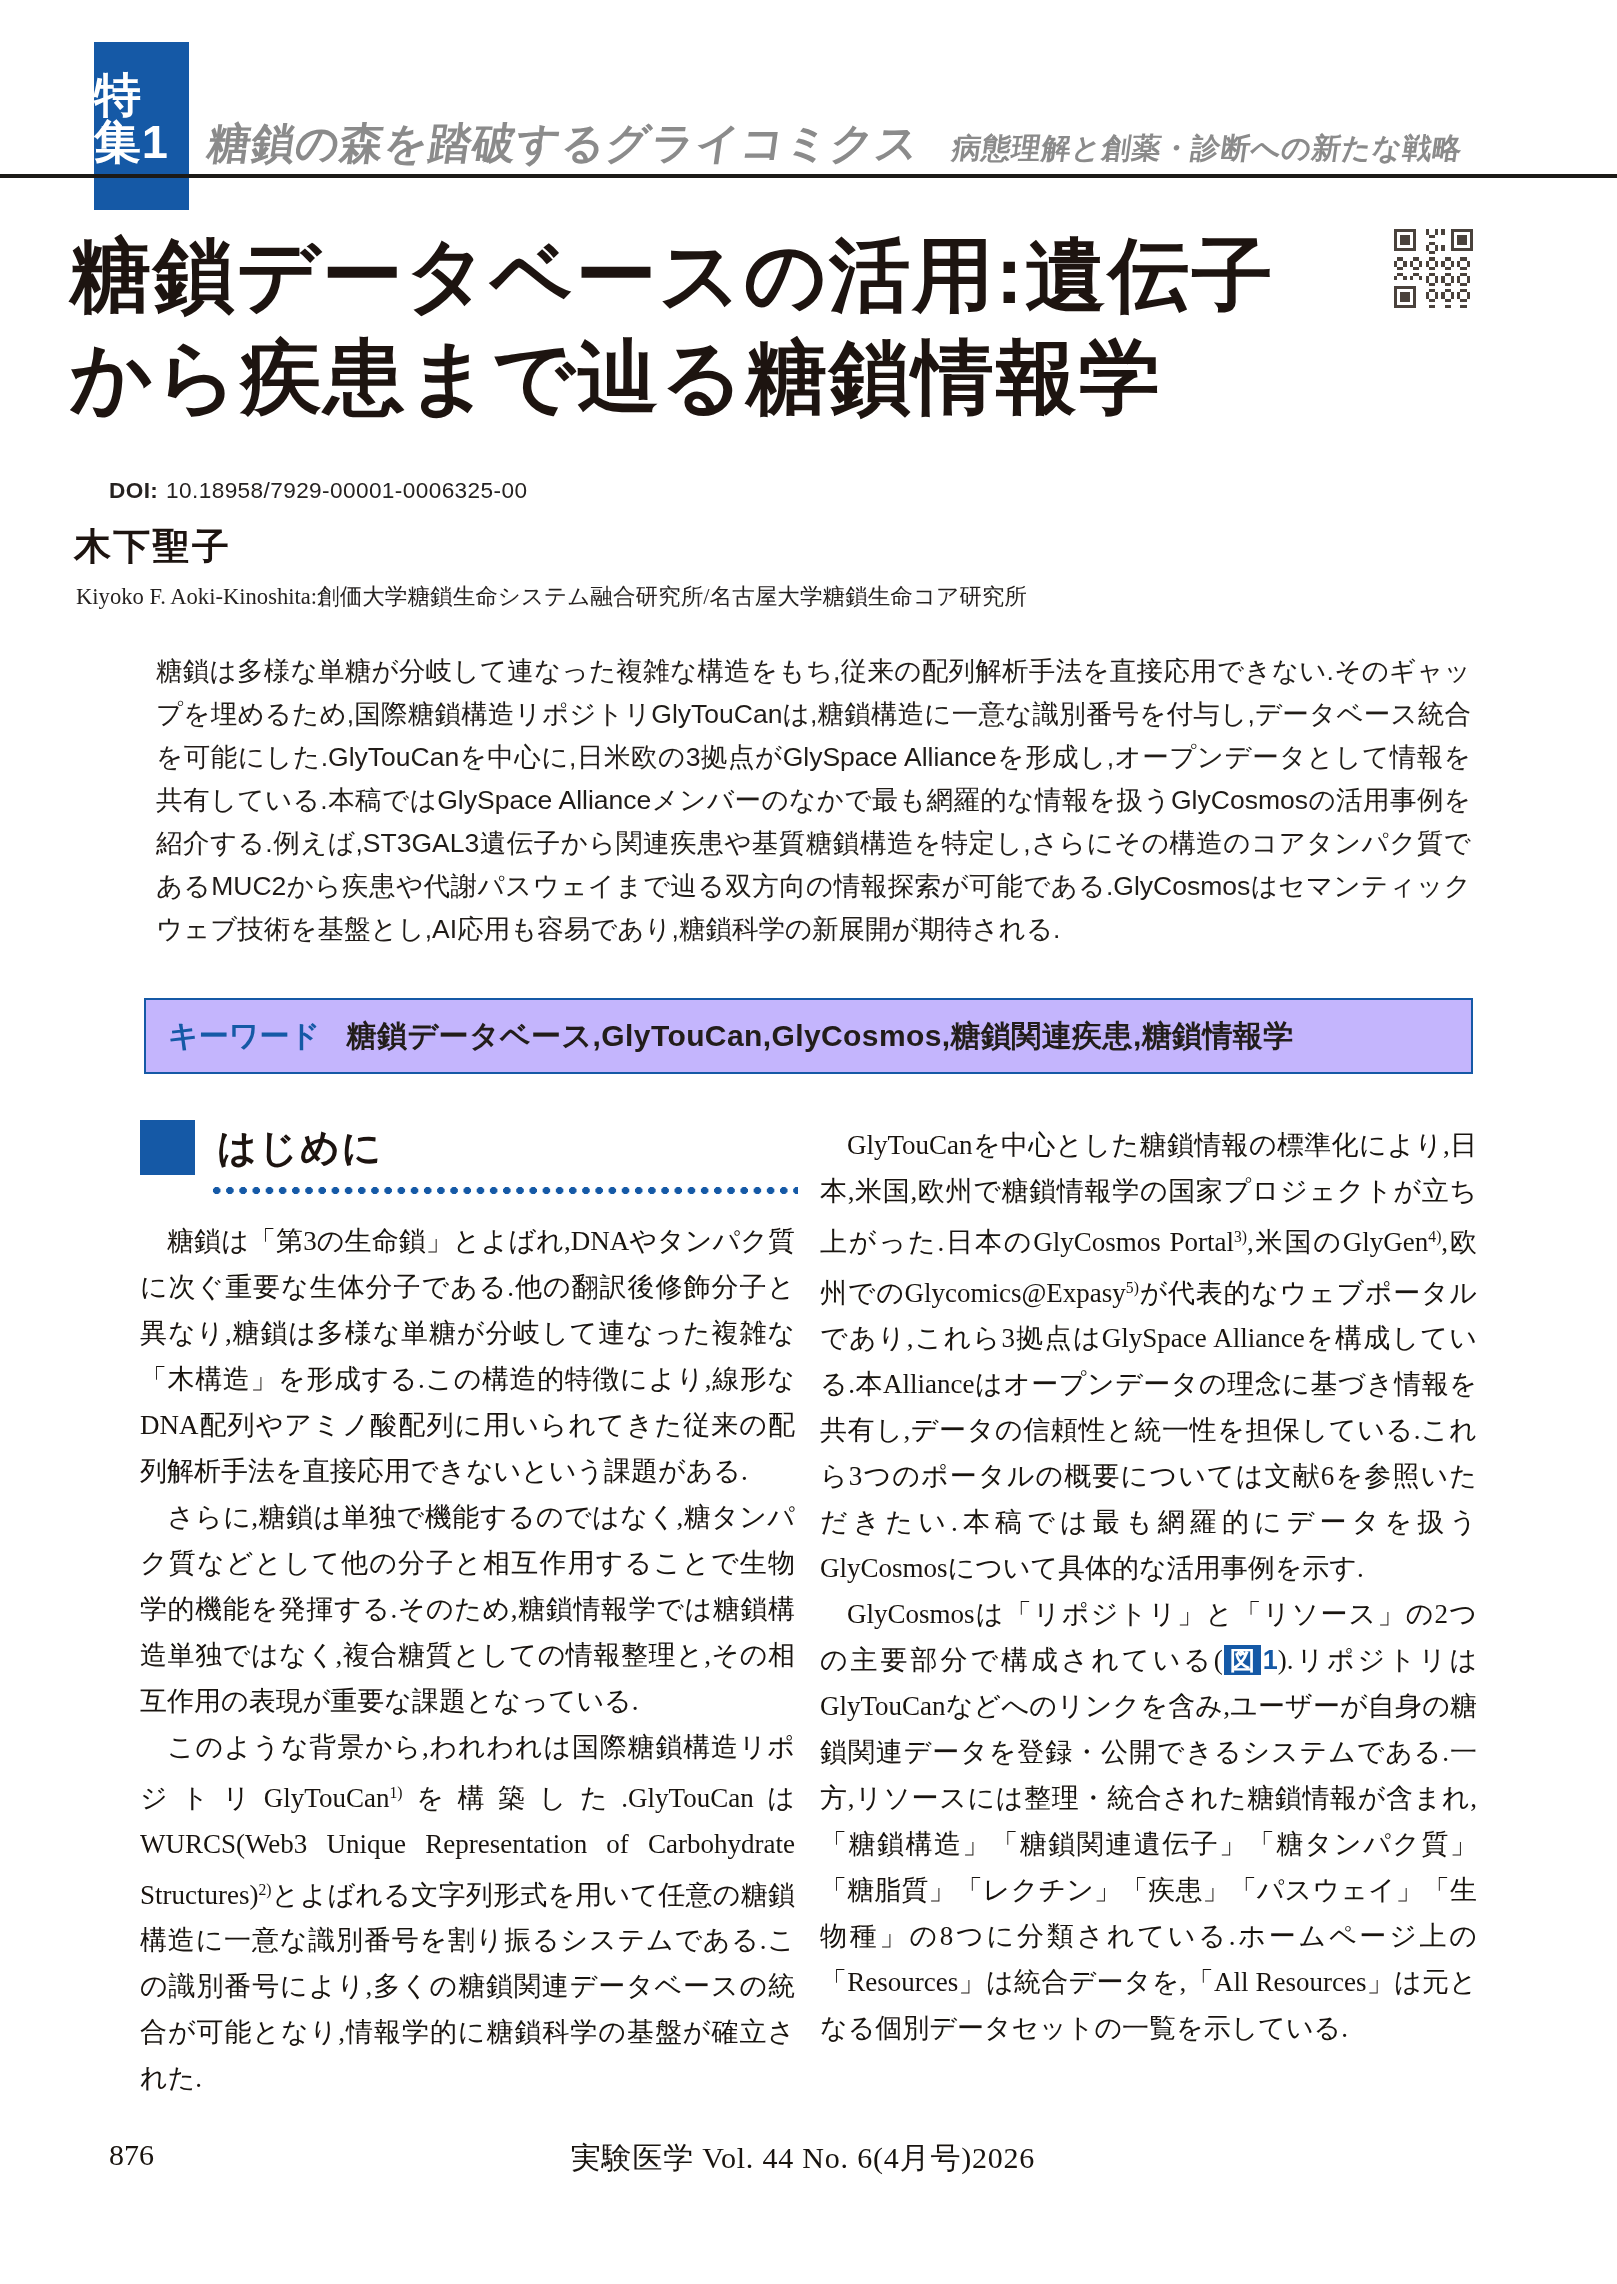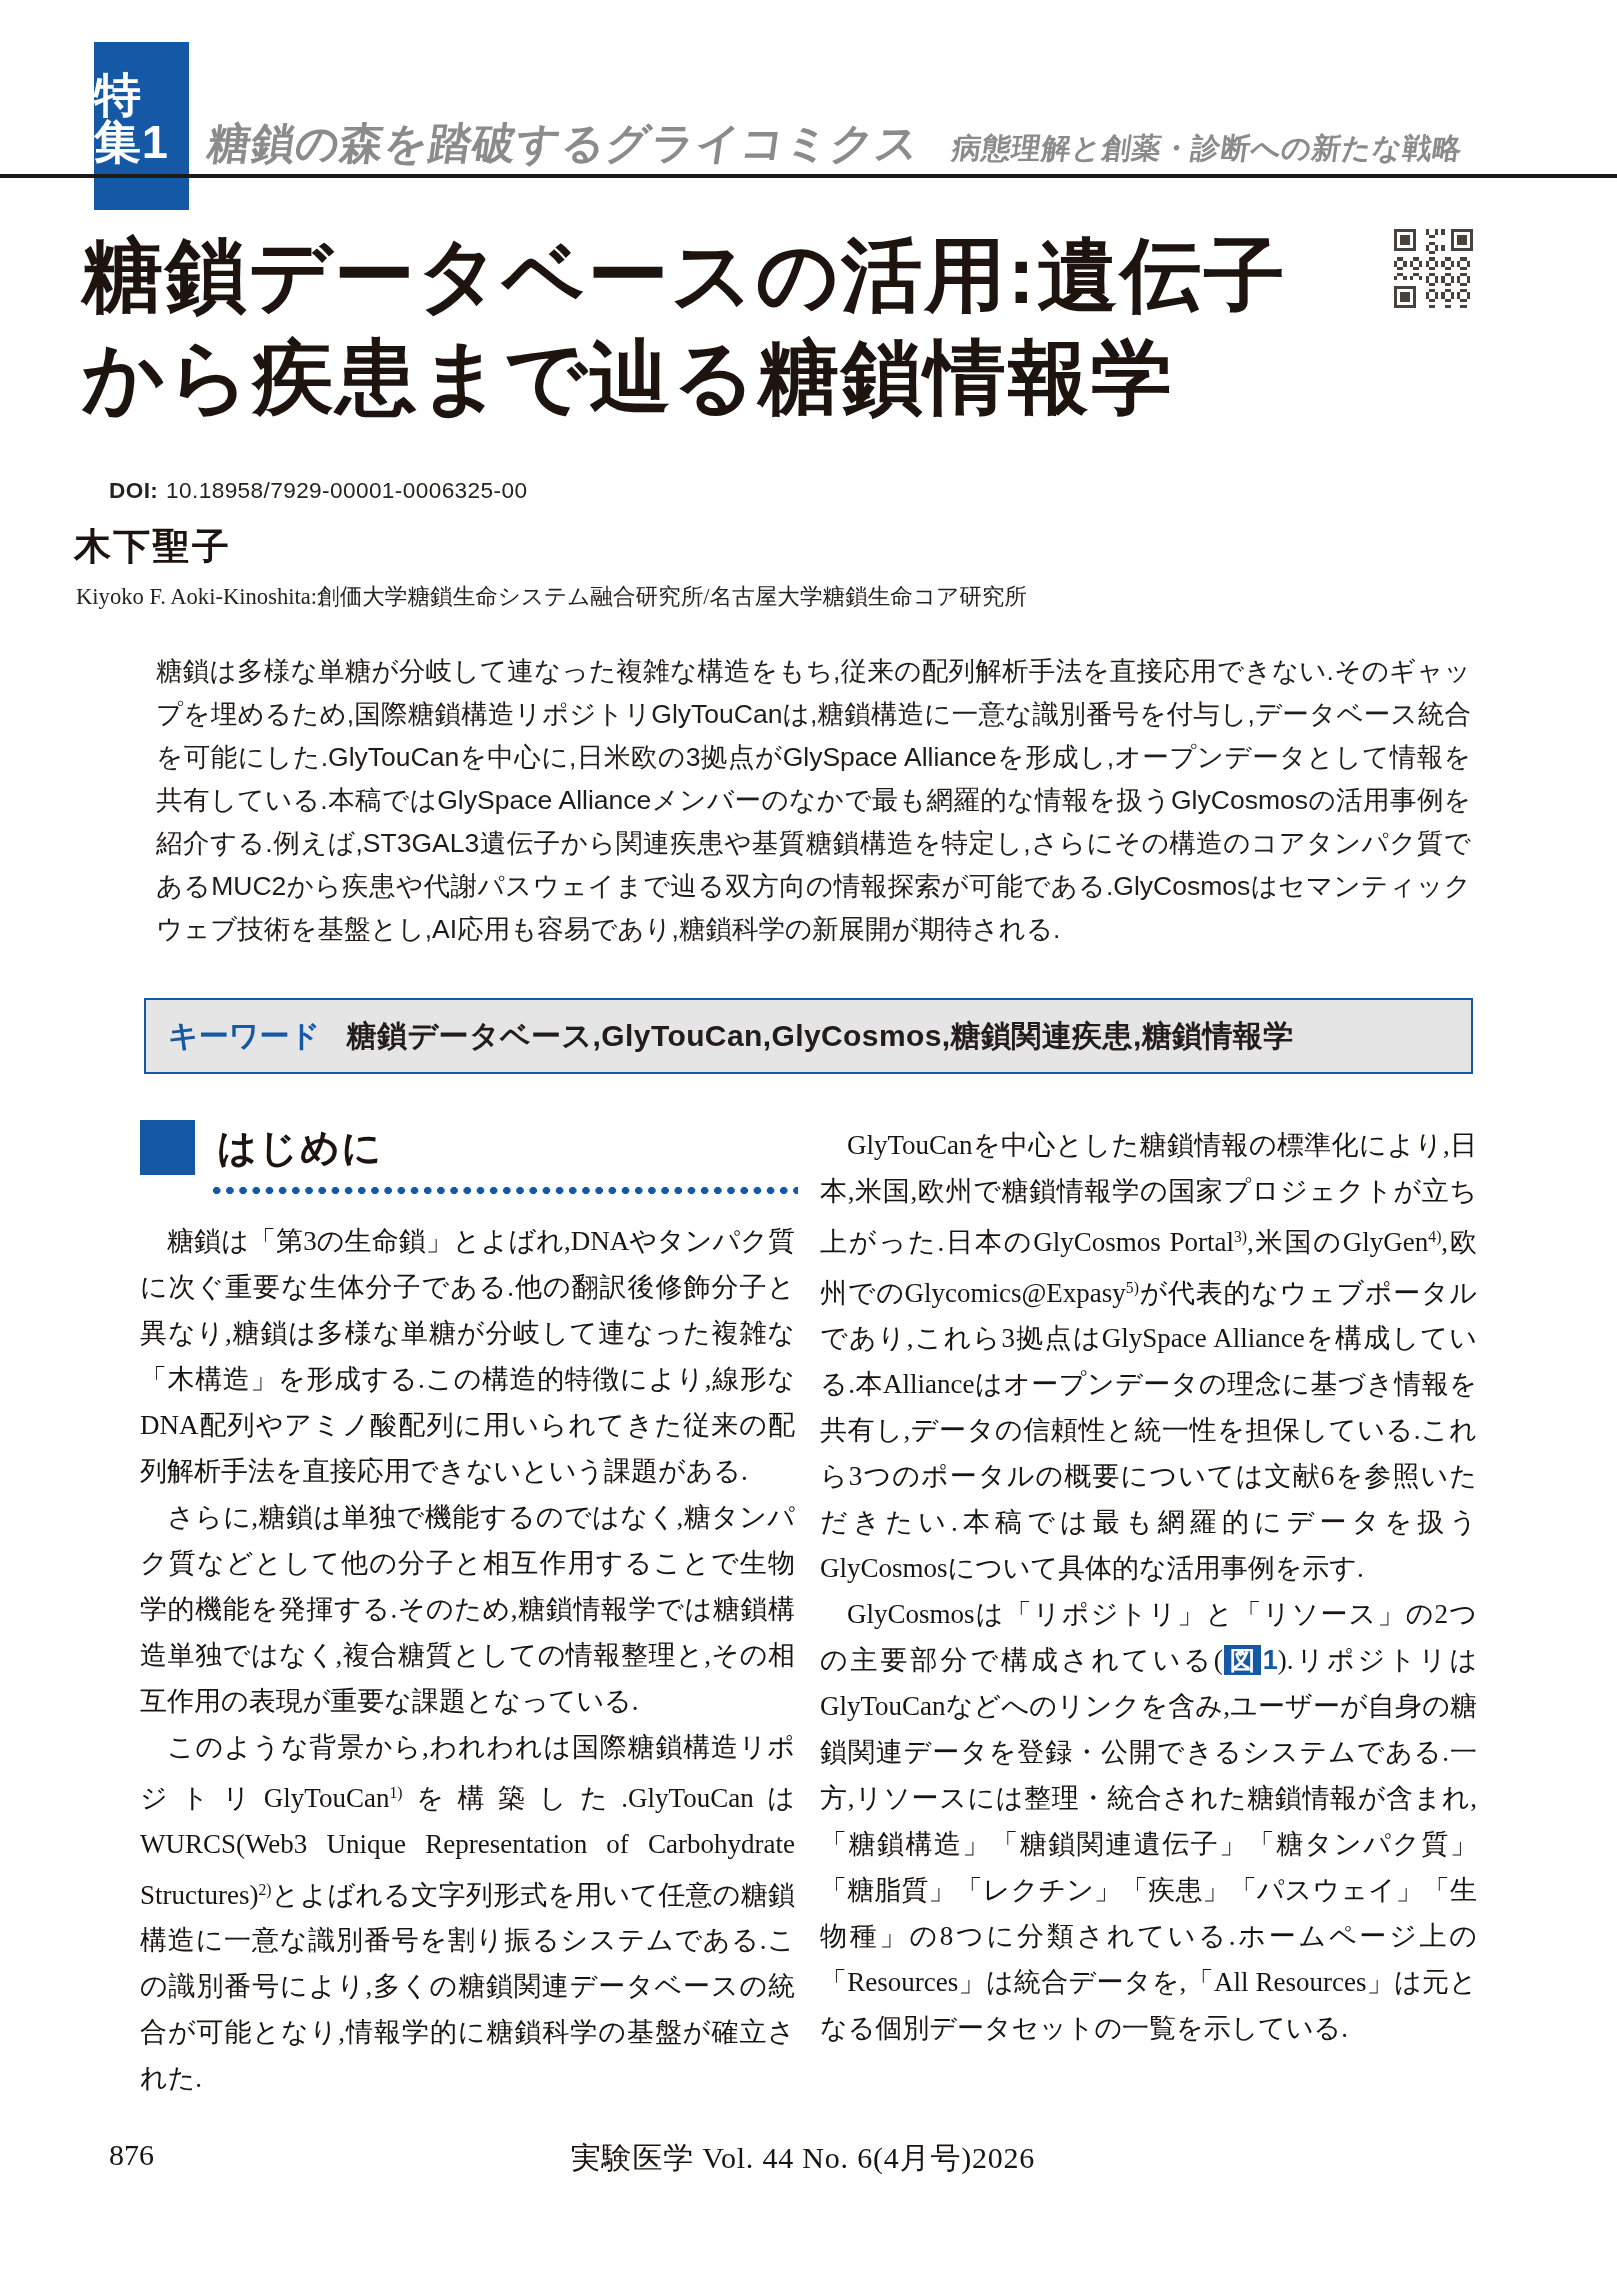--- a/index.html
+++ b/index.html
@@ -31,21 +31,21 @@
     white-space: nowrap;
   }
   .series-title { font-size: 43px; font-weight: bold; color: #8b8b8b; letter-spacing: 0.8px; }
   .series-subtitle { font-size: 29px; font-weight: bold; color: #8b8b8b; letter-spacing: 0.8px; }
   .header-rule {
     position: absolute; left: 0; top: 174px; width: 1618px; height: 3.9px;
     background: #1c1a17;
   }
   
   .article-title {
-    position: absolute; left: 82px; top: 224px;
+    position: absolute; left: 70px; top: 224px;
     font-size: 81px; font-weight: 900; line-height: 1.26;
     letter-spacing: 2.3px; color: #1d1410;
   }
   .qr {
     position: absolute; left: 1394px; top: 229px; width: 79px; height: 79px;
   }
   .qr svg { width: 100%; height: 100%; display: block; }
   .title-en {
     position: absolute; left: 76px; top: 436px;
     font-family: "Liberation Serif", "DejaVu Serif", serif;
@@ -68,21 +68,21 @@
   }
   
   .abstract {
     position: absolute; left: 156px; top: 650px; width: 1315px;
     font-size: 26.5px; line-height: 43px; color: #211c18;
     text-align: justify;
   }
   
   .kw-box {
     position: absolute; left: 144px; top: 998px; width: 1329px; height: 76px;
-    border: 2.3px solid #1559a6; background: #e5e5e5;
+    border: 2.3px solid #1559a6; background: #c4b5fd;
     display: flex; align-items: center; gap: 26.5px;
     padding: 18px 22px;
   }
   .kw-label { color: #1559a6; font-weight: bold; font-size: 30px; white-space: nowrap; }
   .kw-text  { color: #221d1a; font-weight: bold; font-size: 30px; letter-spacing: 0.4px; white-space: nowrap; }
   
   .sec-square {
     position: absolute; left: 140px; top: 1120px; width: 55px; height: 55px;
     background: #1559a6;
   }

